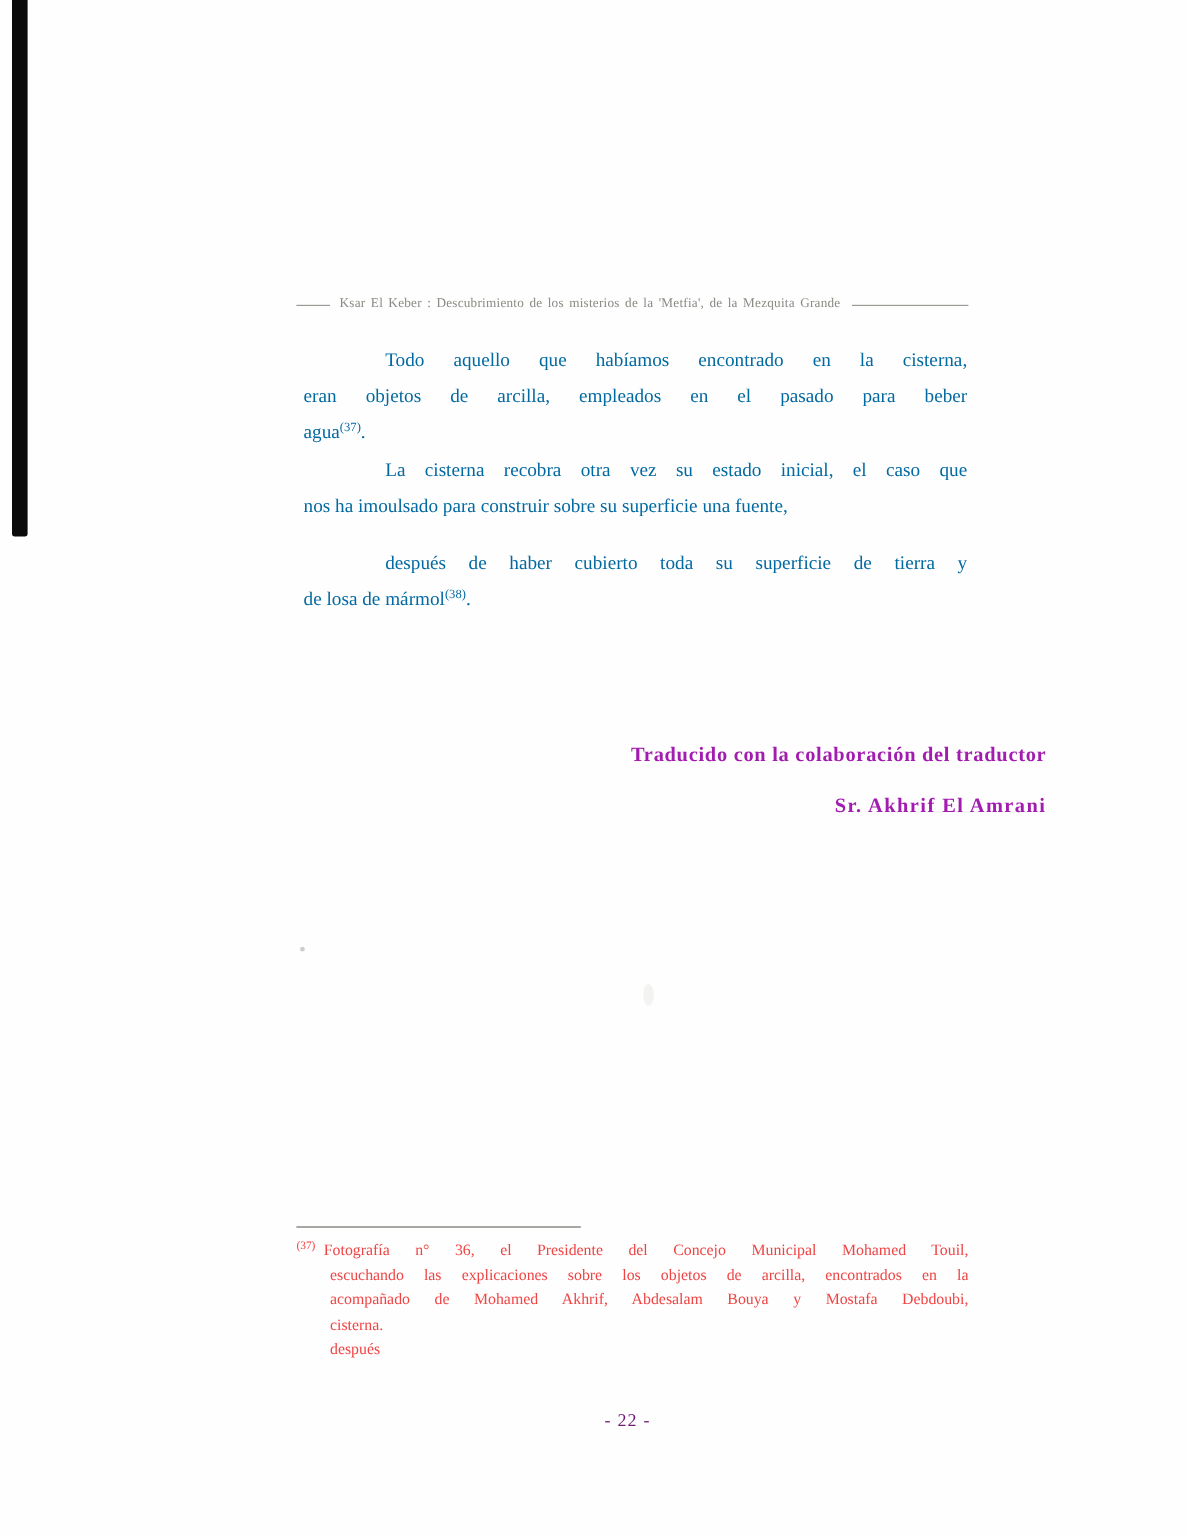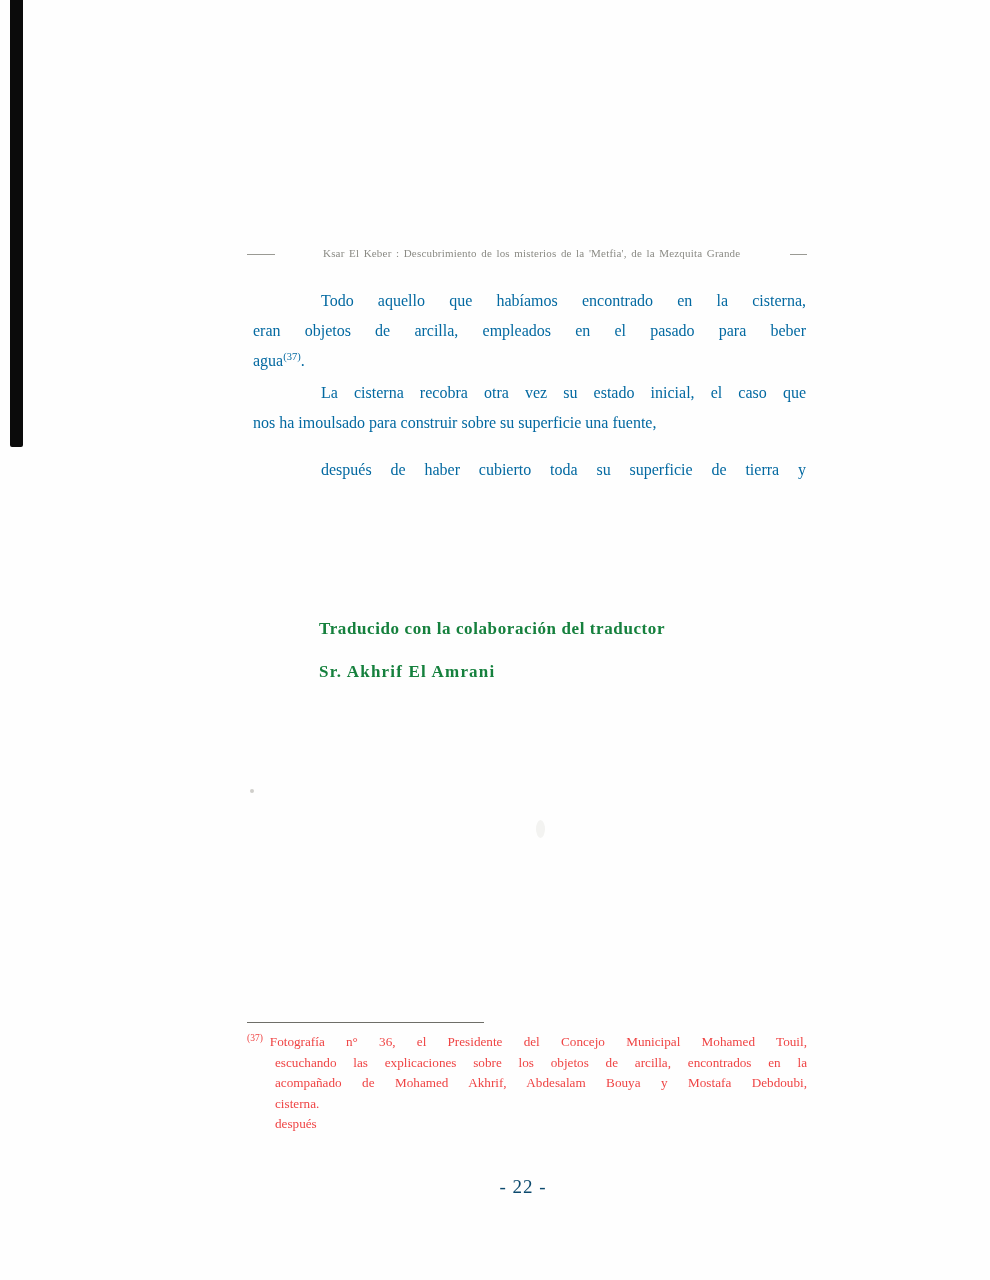--- a/index.html
+++ b/index.html
@@ -27,21 +27,20 @@
   .header {
     position: absolute;
     left: 247px; top: 247px;
     width: 560px;
     display: flex;
     align-items: center;
     color: #8a8a84;
     font-size: 11px;
     letter-spacing: 0.2px;
     word-spacing: 1.5px;
-    gap: 40px;
   }
   .rule-left  { width: 28px; height: 1px; background: #9a9a94; margin-right: 8px; margin-top: 3px; }
   .rule-right { flex: 1; height: 1px; background: #9a9a94; margin-left: 10px; margin-top: 3px; }
   .header-title { white-space: nowrap; }
 
   
   .bline {
     position: relative;
     height: 30px;
     line-height: 30px;
@@ -60,24 +59,24 @@
     position: relative;
     top: -6px;
     letter-spacing: 0;
   }
 
   
   .sig {
     position: absolute;
     left: 253px;
     width: 553px;
-    text-align: left;
+    text-align: right;
     padding-left: 66px;
     font-weight: bold;
-    color: #15803d;
+    color: #a21caf;
     font-size: 17px;
   }
   .sig1 { top: 619px; letter-spacing: 0.6px; }
   .sig2 { top: 662px; letter-spacing: 1.2px; }
 
   
   .dot {
     position: absolute;
     left: 250px; top: 789px;
     width: 4px; height: 4px;
@@ -119,22 +118,22 @@
   }
 
   
   .pageno {
     position: absolute;
     left: 0; top: 1176px;
     width: 990px;
     text-align: center;
     padding-left: 56px;
     box-sizing: border-box;
-    font-size: 19px;
-    color: #0c4a6e;
+    font-size: 15px;
+    color: #701a75;
     letter-spacing: 1px;
   }
 </style>
 </head>
 <body>
 
 <div class="page">
 
   <div class="scan-bar"></div>
 
@@ -150,20 +149,21 @@
     <div class="bline"><span>agua</span><span class="fnref">(37)</span><span>.</span></div>
   </div>
 
   <div class="textcol p2">
     <div class="bline just indent">La cisterna recobra otra vez su estado inicial, el caso que</div>
     <div class="bline">nos ha imoulsado para construir sobre su superficie una fuente,</div>
   </div>
 
   <div class="textcol p3">
     <div class="bline just indent">después de haber cubierto toda su superficie de tierra y</div>
+    <div class="bline"><span>de losa de mármol</span><span class="fnref">(38)</span><span>.</span></div>
   </div>
 
   <div class="sig sig1">Traducido con la colaboración del traductor</div>
   <div class="sig sig2">Sr. Akhrif El Amrani</div>
 
   <div class="dot"></div>
   <div class="smudge"></div>
 
   <div class="fn-rule"></div>
 

